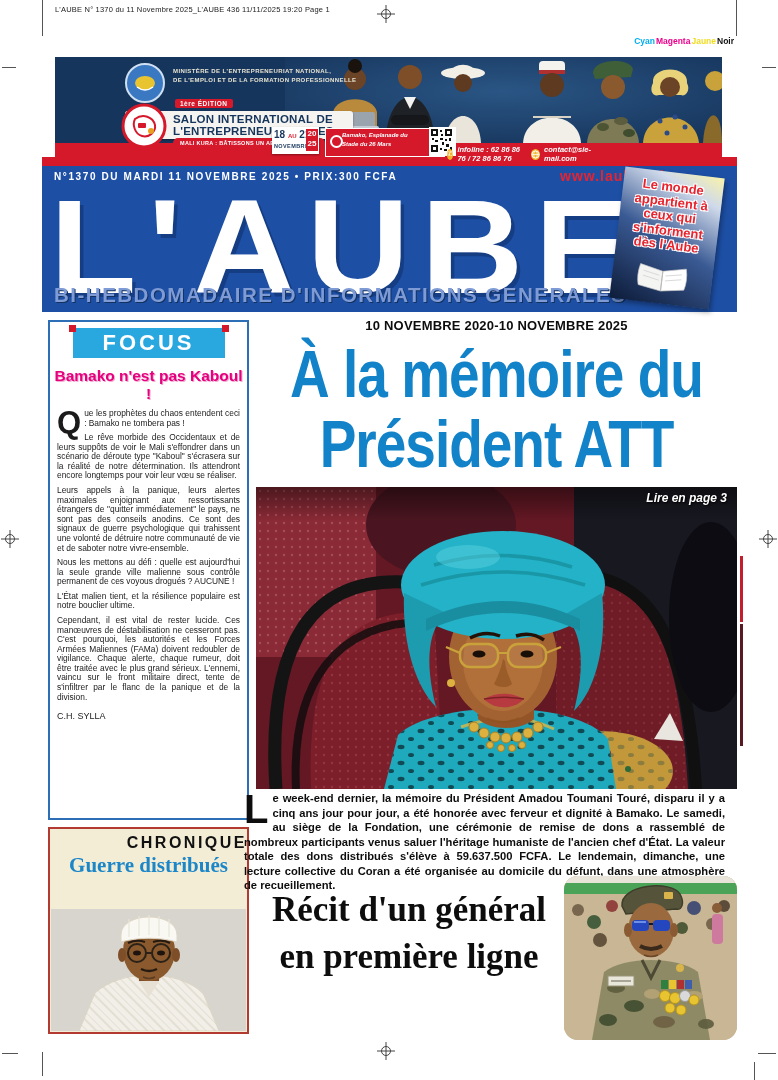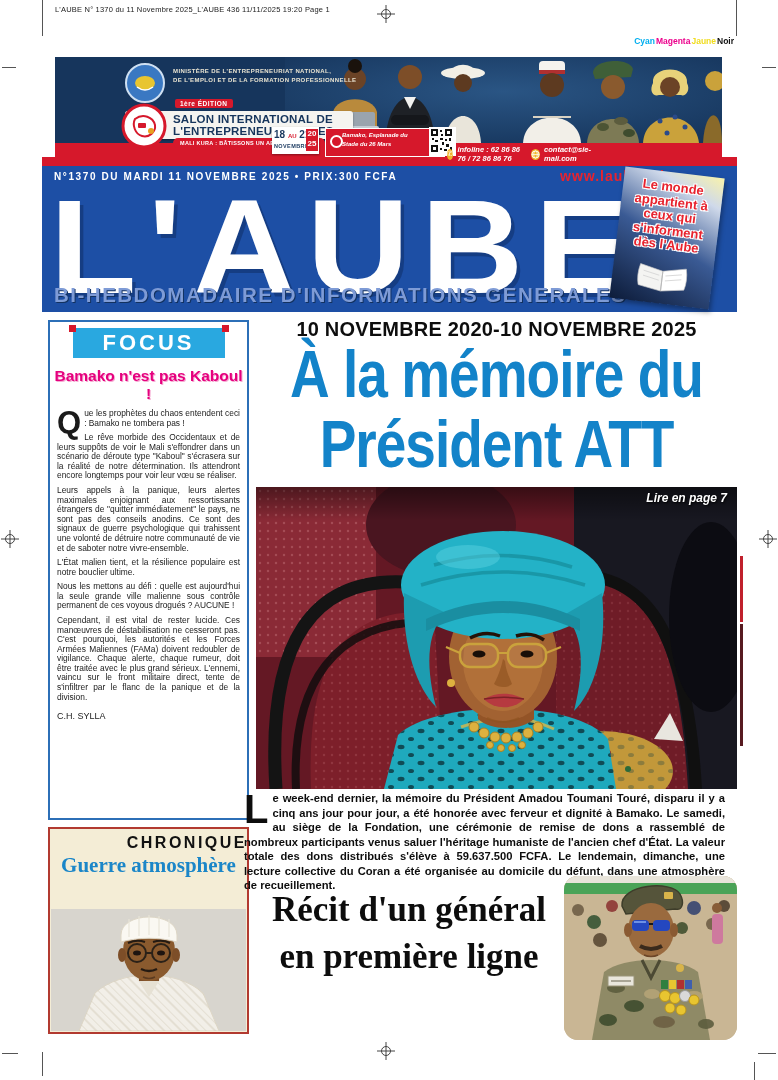--- a/index.html
+++ b/index.html
@@ -77,21 +77,21 @@
   .focus-sig{padding:4px 0 0 7px;font-size:9px;color:#1a1a1a;}
 
   
   .chron-box{left:48px;top:827px;width:201px;height:207px;border:2px solid #b23a30;background:#f4edd6;box-sizing:border-box;}
   .chron-header{margin-top:5px;text-align:right;font-size:16px;font-weight:bold;color:#111;letter-spacing:2.5px;}
   .chron-title{text-align:center;font-family:"Liberation Serif","DejaVu Serif",serif;font-weight:bold;
                font-size:21px;color:#1b86c8;margin-top:1px;}
   .chron-photo{position:absolute;left:1px;bottom:1px;width:195px;height:122px;}
 
   
-  .kicker{left:256px;top:318px;width:481px;text-align:center;font-size:20px;font-weight:800;color:#0d0d0d;letter-spacing:.2px;}
+  .kicker{left:256px;top:318px;width:481px;text-align:center;font-size:13px;font-weight:800;color:#0d0d0d;letter-spacing:.2px;}
   .headline{left:256px;top:340px;width:481px;text-align:center;color:#1383c9;font-weight:bold;
             font-size:55px;line-height:1.04;letter-spacing:-1px;transform:scaleY(1.22);transform-origin:center top;}
   .headline span{display:block;}
   .mainphoto{left:256px;top:487px;width:481px;height:302px;background:#641824;}
   .photo-caption{position:absolute;right:10px;top:4px;color:#fff;font-size:12px;font-weight:bold;
                  font-style:italic;text-shadow:1px 1px 2px #000;z-index:3;}
   .lead{left:244px;top:791px;width:481px;margin:0;font-size:11.2px;font-weight:bold;line-height:1.3;
         color:#0d0d0d;text-align:justify;}
   .lead::first-letter{font-size:40px;font-weight:900;float:left;line-height:.8;padding:2px 4px 0 0;}
   .kicker2{left:256px;top:861px;font-size:17px;font-weight:bold;color:#1e8c44;letter-spacing:.3px;}
@@ -281,30 +281,30 @@
     </svg>
   </div>
 
   <div class="abs focus-box">
     <div class="focus-header"><span>FOCUS</span></div>
     <div class="focus-title">Bamako n'est pas Kaboul !</div>
     <div class="focus-body">
       <p class="fp fp-first">Que les prophètes du chaos entendent ceci : Bamako ne tombera pas !</p>
       <p class="fp">Le rêve morbide des Occidentaux et de leurs suppôts de voir le Mali s'effondrer dans un scénario de déroute type "Kaboul" s'écrasera sur la réalité de notre détermination. Ils attendront encore longtemps pour voir leur vœu se réaliser.</p>
       <p class="fp">Leurs appels à la panique, leurs alertes maximales enjoignant aux ressortissants étrangers de "quitter immédiatement" le pays, ne sont pas des conseils anodins. Ce sont des signaux de guerre psychologique qui trahissent une volonté de détruire notre communauté de vie et de saboter notre vivre-ensemble.</p>
+      <p class="fp">Nous les mettons au défi : quelle est aujourd'hui la seule grande ville malienne sous contrôle permanent de ces voyous drogués ? AUCUNE !</p>
       <p class="fp">L'État malien tient, et la résilience populaire est notre bouclier ultime.</p>
-      <p class="fp">Nous les mettons au défi : quelle est aujourd'hui la seule grande ville malienne sous contrôle permanent de ces voyous drogués ? AUCUNE !</p>
       <p class="fp">Cependant, il est vital de rester lucide. Ces manœuvres de déstabilisation ne cesseront pas. C'est pourquoi, les autorités et les Forces Armées Maliennes (FAMa) doivent redoubler de vigilance. Chaque alerte, chaque rumeur, doit être traitée avec le plus grand sérieux. L'ennemi, vaincu sur le front militaire direct, tente de s'infiltrer par le flanc de la panique et de la division.</p>
     </div>
     <div class="focus-sig">C.H. SYLLA</div>
   </div>
 
   <div class="abs chron-box">
     <div class="chron-header">CHRONIQUE</div>
-    <div class="chron-title">Guerre atmosphère</div>
+    <div class="chron-title">Guerre distribués</div>
     <div class="chron-photo">
       <svg viewBox="0 0 195 122" preserveAspectRatio="none">
         <rect width="195" height="122" fill="#d8d5ce"></rect>
         <defs>
           <pattern id="diam" width="12" height="12" patternUnits="userSpaceOnUse" patternTransform="rotate(45)">
             <path d="M0,0 H12 M0,6 H12" stroke="#cfc7b4" stroke-width="1"></path>
           </pattern>
         </defs>
         <path d="M28,122 L44,84 C70,60 126,60 152,84 L168,122 Z" fill="#f2efe8" stroke="#ddd6c6" stroke-width="1"></path>
         <path d="M28,122 L44,84 C70,60 126,60 152,84 L168,122 Z" fill="url(#diam)" opacity=".8"></path>
@@ -328,21 +328,21 @@
     </div>
   </div>
 
   <div class="abs kicker">10 NOVEMBRE 2020-10 NOVEMBRE 2025</div>
   <div class="abs headline">
     <span>À la mémoire du</span>
     <span>Président ATT</span>
   </div>
 
   <div class="abs mainphoto">
-    <div class="photo-caption">Lire en page 7</div>
+    <div class="photo-caption">Lire en page 3</div>
     <svg viewBox="0 0 481 302" preserveAspectRatio="none">
       <defs>
         <pattern id="tuft" width="8" height="8" patternUnits="userSpaceOnUse">
             <circle cx="4" cy="4" r="1.2" fill="#b5636b" opacity=".6"></circle>
           </pattern>
         <pattern id="spots" width="20" height="16" patternUnits="userSpaceOnUse">
           <ellipse cx="5" cy="4" rx="3.5" ry="2.2" fill="#0d3a43"></ellipse>
             <ellipse cx="15" cy="12" rx="3" ry="2" fill="#0d3a43"></ellipse>
         </pattern>
         <linearGradient id="vg" x1="0" y1="0" x2="0" y2="1">

